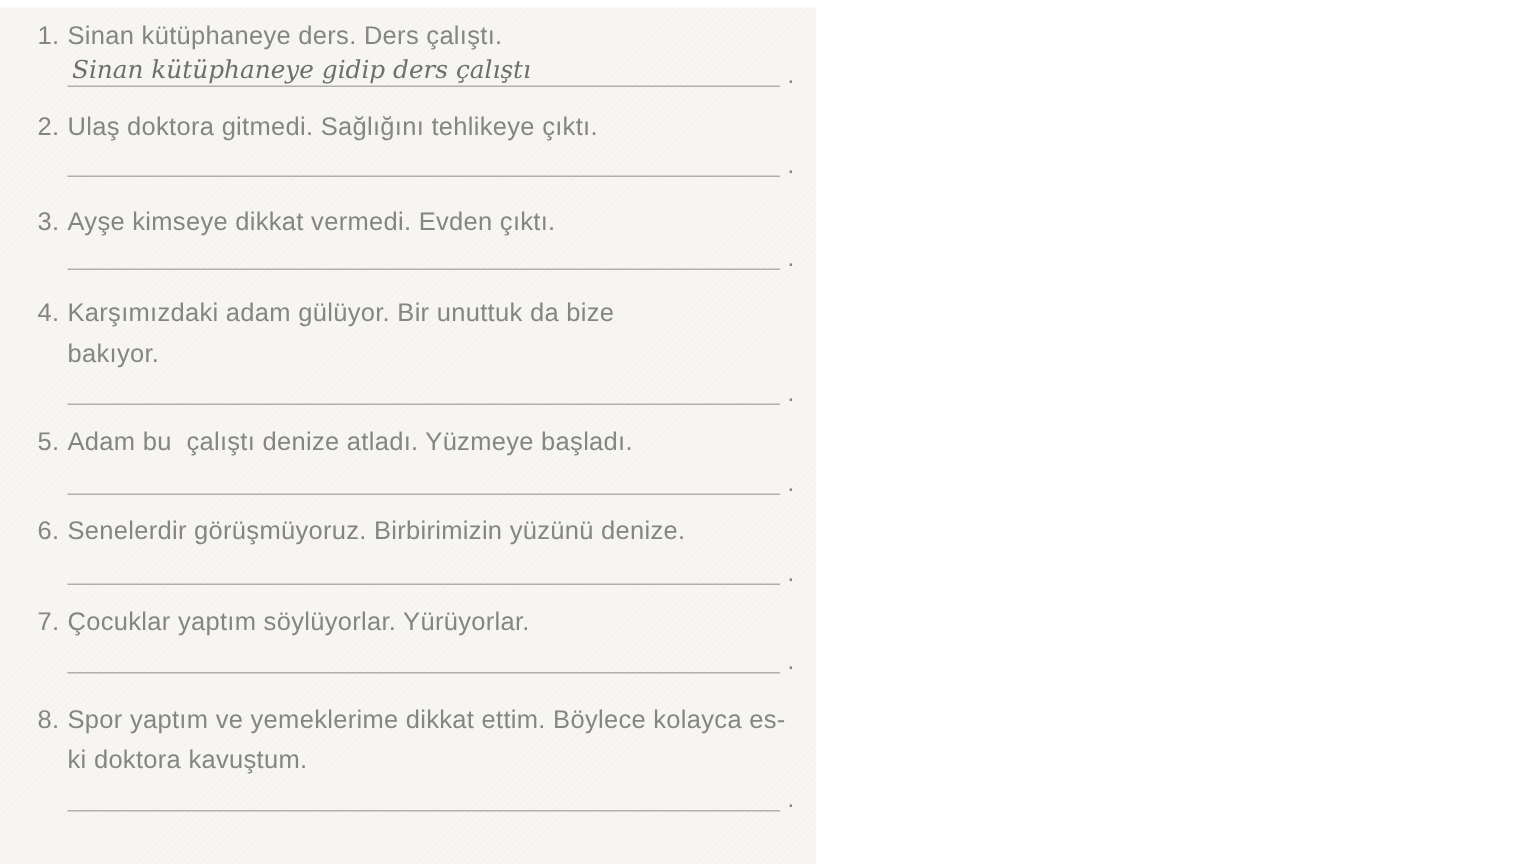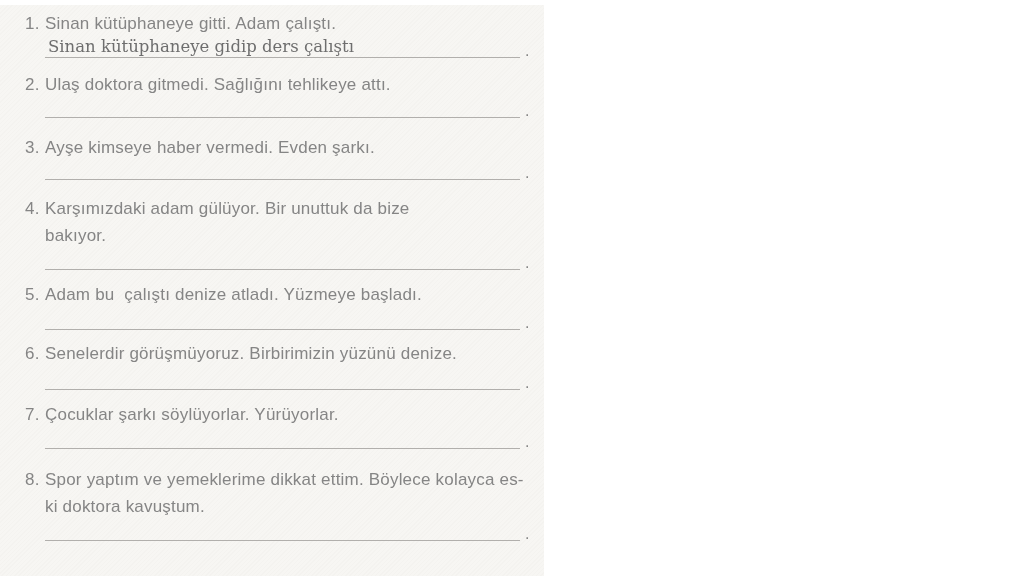--- a/index.html
+++ b/index.html
@@ -48,20 +48,21 @@
   }
   .rule {
     display: block;
     width: 475px;
     height: 23px;
     border-bottom: 1px solid var(--rule, #b1afac);
   }
   .answer-text {
     display: block;
     font-family: "DejaVu Serif", serif;
+    font-style: italic;
     font-size: 16.5px;
     line-height: 24px;
     color: var(--ink, #6e6e6e);
     padding-left: 3px;
     white-space: pre;
   }
   .end-dot {
     color: var(--text, #858585);
     font-size: 16px;
     line-height: 14px;
@@ -71,43 +72,43 @@
 </style>
 </head>
 <body>
 
 <div class="stage">
   <div class="paper">
     <div class="paper-top-edge"></div>
 
     <div class="item" style="top:10px">
       <span class="num">1.</span>
-      <span class="sentence">Sinan kütüphaneye gitti. Adam çalıştı.</span>
+      <span class="sentence">Sinan kütüphaneye ders. Ders çalıştı.</span>
     </div>
     <div class="answer-row" style="top:35px">
       <span class="rule">
         <span class="answer-text">Sinan kütüphaneye gidip ders çalıştı</span>
       </span>
       <span class="end-dot">.</span>
     </div>
 
     <div class="item" style="top:71px">
       <span class="num">2.</span>
-      <span class="sentence">Ulaş doktora gitmedi. Sağlığını tehlikeye attı.</span>
+      <span class="sentence">Ulaş doktora gitmedi. Sağlığını tehlikeye çıktı.</span>
     </div>
     <div class="answer-row" style="top:95px">
       <span class="rule">
         <span class="answer-text"></span>
       </span>
       <span class="end-dot">.</span>
     </div>
 
     <div class="item" style="top:134px">
       <span class="num">3.</span>
-      <span class="sentence">Ayşe kimseye haber vermedi. Evden şarkı.</span>
+      <span class="sentence">Ayşe kimseye dikkat vermedi. Evden çıktı.</span>
     </div>
     <div class="answer-row" style="top:157px">
       <span class="rule">
         <span class="answer-text"></span>
       </span>
       <span class="end-dot">.</span>
     </div>
 
     <div class="item" style="top:195px">
       <span class="num">4.</span>
@@ -138,21 +139,21 @@
     </div>
     <div class="answer-row" style="top:367px">
       <span class="rule">
         <span class="answer-text"></span>
       </span>
       <span class="end-dot">.</span>
     </div>
 
     <div class="item" style="top:401px">
       <span class="num">7.</span>
-      <span class="sentence">Çocuklar şarkı söylüyorlar. Yürüyorlar.</span>
+      <span class="sentence">Çocuklar yaptım söylüyorlar. Yürüyorlar.</span>
     </div>
     <div class="answer-row" style="top:426px">
       <span class="rule">
         <span class="answer-text"></span>
       </span>
       <span class="end-dot">.</span>
     </div>
 
     <div class="item" style="top:466px">
       <span class="num">8.</span>

